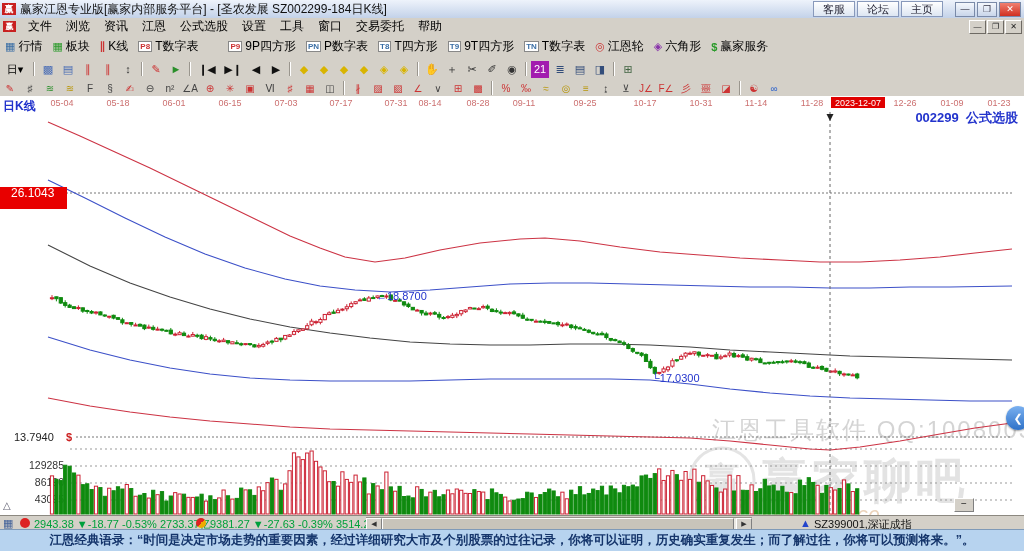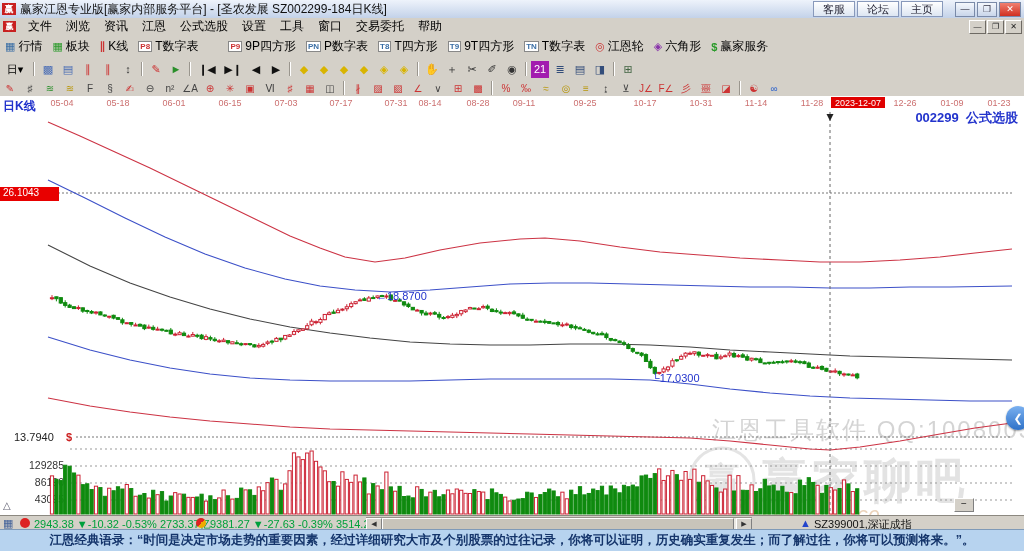--- a/index.html
+++ b/index.html
@@ -41,22 +41,22 @@
     margin:0 1px;border:1px solid transparent;white-space:nowrap;}
   .tb-sep{display:inline-block;width:0;height:14px;border-left:1px solid #9a968e;border-right:1px solid #fff;margin:0 3px;}
   #tb3 .tbtn{height:13px;line-height:13px;font-size:10px;}
   
   #chart{position:absolute;top:96px;left:0;width:1024px;height:419px;background:#fff;overflow:hidden;}
   #chartSvg{position:absolute;top:0;left:0;}
   #periodLabel{position:absolute;top:2px;left:3px;color:#2233cc;font-weight:bold;font-size:12px;}
   #indicatorHeader{position:absolute;top:13px;left:58px;font-size:12px;white-space:nowrap;}
   #indicatorHeader span{margin-right:14px;}
   #symbolLabel{position:absolute;top:13px;right:6px;color:#2233cc;font-weight:bold;font-size:13px;}
-  #hiMarker{position:absolute;top:91px;left:0;width:56px;height:14px;background:#e80000;color:#fff;
-    font-size:10px;line-height:12px;padding-left:3px;}
+  #hiMarker{position:absolute;top:91px;left:0;width:56px;height:22px;background:#e80000;color:#fff;
+    font-size:12px;line-height:12px;padding-left:11px;}
   #panelToggle{position:absolute;top:310px;left:1006px;width:24px;height:24px;border-radius:50%;
     background:linear-gradient(#7ab0f0,#2f72c8);color:#fff;font-size:11px;line-height:24px;text-align:center;
     box-shadow:0 1px 2px rgba(0,0,0,.4);}
   #volCollapse{position:absolute;top:402px;left:954px;width:18px;height:12px;border:1px solid;
     border-color:#fff #808080 #808080 #fff;background:#d4d0c8;font-size:10px;line-height:9px;text-align:center;color:#222;}
   #volTri{position:absolute;top:404px;left:3px;color:#667;font-size:10px;}
   
   #statusbar{position:absolute;top:515px;left:0;width:1024px;height:14px;background:#d4d0c8;
     border-top:1px solid #8c8880;font-size:11px;display:block;}
   .st{position:absolute;top:1px;white-space:nowrap;}
@@ -869,21 +869,21 @@
     <div id="hiMarker">26.1043</div>
     <div id="panelToggle">❮</div>
     <div id="volCollapse">−</div>
     <div id="volTri">△</div>
   </div>
 
   <div id="statusbar">
     <span class="st" style="left:3px;color:#44639a;">▦</span>
     <span class="st" style="left:20px;"><span class="circ" style="background:#dd2222;"></span></span>
     <span class="st quote" style="left:34px;">
-      <span>2943.38</span> <span>▼-10.32</span>
+      <span>2943.38</span> <span>▼-18.77</span>
       <span>-0.53%</span> <span>2733.37亿</span>
     </span>
     <span class="st" style="left:196px;"><span class="circ" style="background:linear-gradient(135deg,#dd2222 50%,#eeaa00 50%);"></span></span>
     <span class="st quote" style="left:210px;">
       <span>9381.27</span> <span>▼-27.63</span>
       <span>-0.39%</span> <span>3514.29亿</span>
     </span>
     <div id="stScroll">
       <span class="sbtn" style="left:-1px;">◀</span>
       <span id="sThumb"></span>

